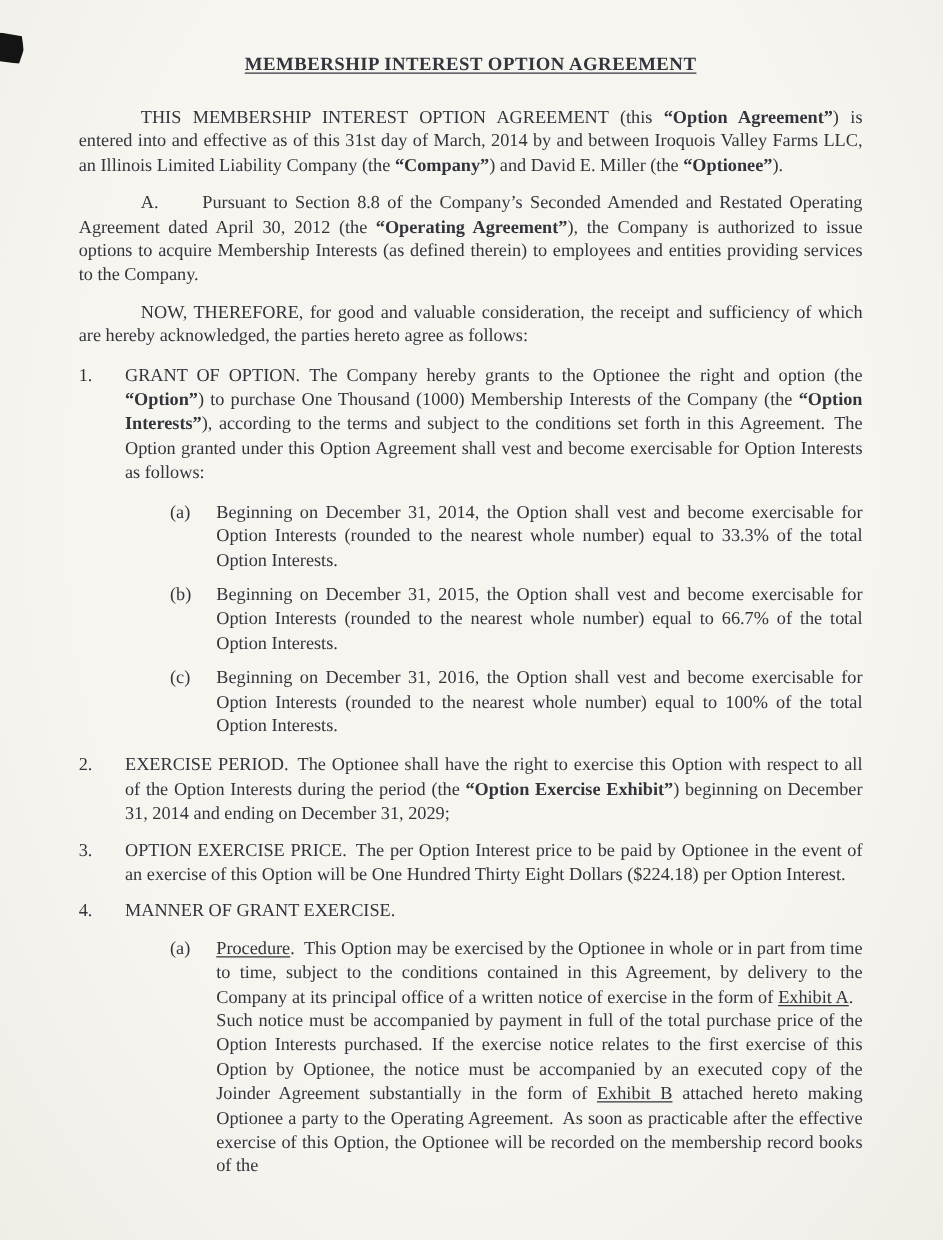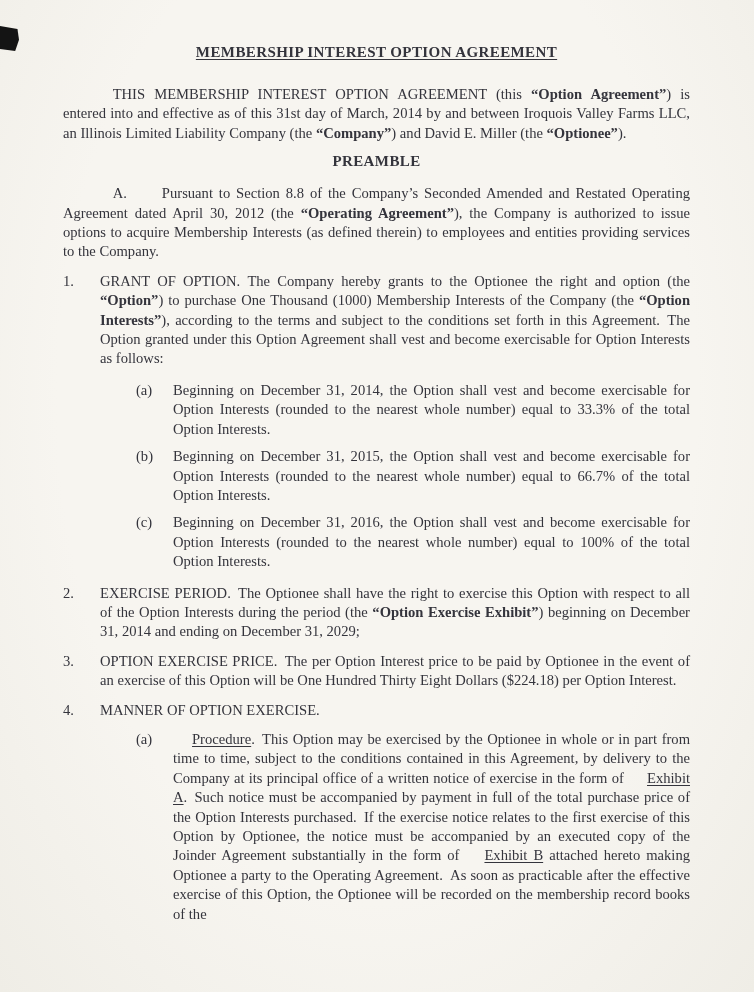--- a/index.html
+++ b/index.html
@@ -49,37 +49,37 @@
   .indent { text-indent: 3.4em; }
   .mb10 { margin-bottom: 10px; }
   .mb12 { margin-bottom: 12px; }
   .item { position: relative; margin: 0 0 12px 37px; }
   .item.tight { margin-bottom: 10px; }
   .item > .num { position: absolute; left: -37px; top: 0; font-size: 14.6px; line-height: 19.4px; }
   .sub { position: relative; margin: 0 0 8px 110px; }
   .sub.last { margin-bottom: 12px; }
   .sub > .num { position: absolute; left: -37px; top: 0; font-size: 14.6px; line-height: 19.4px; }
   .seg-b { font-weight: bold; }
-  .seg-u { text-decoration: underline; text-underline-offset: 2px; margin-left: 19px; }
+  .seg-u { text-decoration: underline; text-underline-offset: 2px; }
 </style>
 </head>
 <body>
 
 <div class="page">
 
   <div class="scan-blot"></div>
 
   <div class="title">MEMBERSHIP INTEREST OPTION AGREEMENT</div>
 
   <p class="para indent mb10"><span>THIS MEMBERSHIP INTEREST OPTION AGREEMENT (this </span><span class="seg-b">“Option Agreement”</span><span>) is entered into and effective as of this 31st day of March, 2014 by and between Iroquois Valley Farms LLC, an Illinois Limited Liability Company (the </span><span class="seg-b">“Company”</span><span>) and David E. Miller (the </span><span class="seg-b">“Optionee”</span><span>).</span></p>
 
-  <div class="heading">PREAMBLE</div>
 
   <p class="para indent mb10"><span>A.</span><span style="display: inline-block; width: 2.4em;"></span><span>Pursuant to Section 8.8 of the Company’s Seconded Amended and Restated Operating Agreement dated April 30, 2012 (the </span><span class="seg-b">“Operating Agreement”</span><span>), the Company is authorized to issue options to acquire Membership Interests (as defined therein) to employees and entities providing services to the Company.</span></p>
 
+  <p class="para indent mb12"><span>NOW, THEREFORE, for good and valuable consideration, the receipt and sufficiency of which are hereby acknowledged, the parties hereto agree as follows:</span></p>
 
   <div class="item">
     <span class="num">1.</span>
     <div class="para"><span>GRANT OF OPTION. The Company hereby grants to the Optionee the right and option (the </span><span class="seg-b">“Option”</span><span>) to purchase One Thousand (1000) Membership Interests of the Company (the </span><span class="seg-b">“Option Interests”</span><span>), according to the terms and subject to the conditions set forth in this Agreement. The Option granted under this Option Agreement shall vest and become exercisable for Option Interests as follows:</span></div>
   </div>
 
   <div class="sub">
     <span class="num">(a)</span>
     <div class="para"><span>Beginning on December 31, 2014, the Option shall vest and become exercisable for Option Interests (rounded to the nearest whole number) equal to 33.3% of the total Option Interests.</span></div>
   </div>
@@ -99,21 +99,21 @@
     <div class="para"><span>EXERCISE PERIOD. The Optionee shall have the right to exercise this Option with respect to all of the Option Interests during the period (the </span><span class="seg-b">“Option Exercise Exhibit”</span><span>) beginning on December 31, 2014 and ending on December 31, 2029;</span></div>
   </div>
 
   <div class="item tight">
     <span class="num">3.</span>
     <div class="para"><span>OPTION EXERCISE PRICE. The per Option Interest price to be paid by Optionee in the event of an exercise of this Option will be One Hundred Thirty Eight Dollars ($224.18) per Option Interest.</span></div>
   </div>
 
   <div class="item tight">
     <span class="num">4.</span>
-    <div class="para"><span>MANNER OF OPTION EXERCISE.</span></div>
+    <div class="para"><span>MANNER OF GRANT EXERCISE.</span></div>
   </div>
 
   <div class="sub">
     <span class="num">(a)</span>
     <div class="para"><span class="seg-u">Procedure</span><span>. This Option may be exercised by the Optionee in whole or in part from time to time, subject to the conditions contained in this Agreement, by delivery to the Company at its principal office of a written notice of exercise in the form of </span><span class="seg-u">Exhibit A</span><span>. Such notice must be accompanied by payment in full of the total purchase price of the Option Interests purchased. If the exercise notice relates to the first exercise of this Option by Optionee, the notice must be accompanied by an executed copy of the Joinder Agreement substantially in the form of </span><span class="seg-u">Exhibit B</span><span> attached hereto making Optionee a party to the Operating Agreement. As soon as practicable after the effective exercise of this Option, the Optionee will be recorded on the membership record books of the</span></div>
   </div>
 
 </div>
 
 </body></html>

